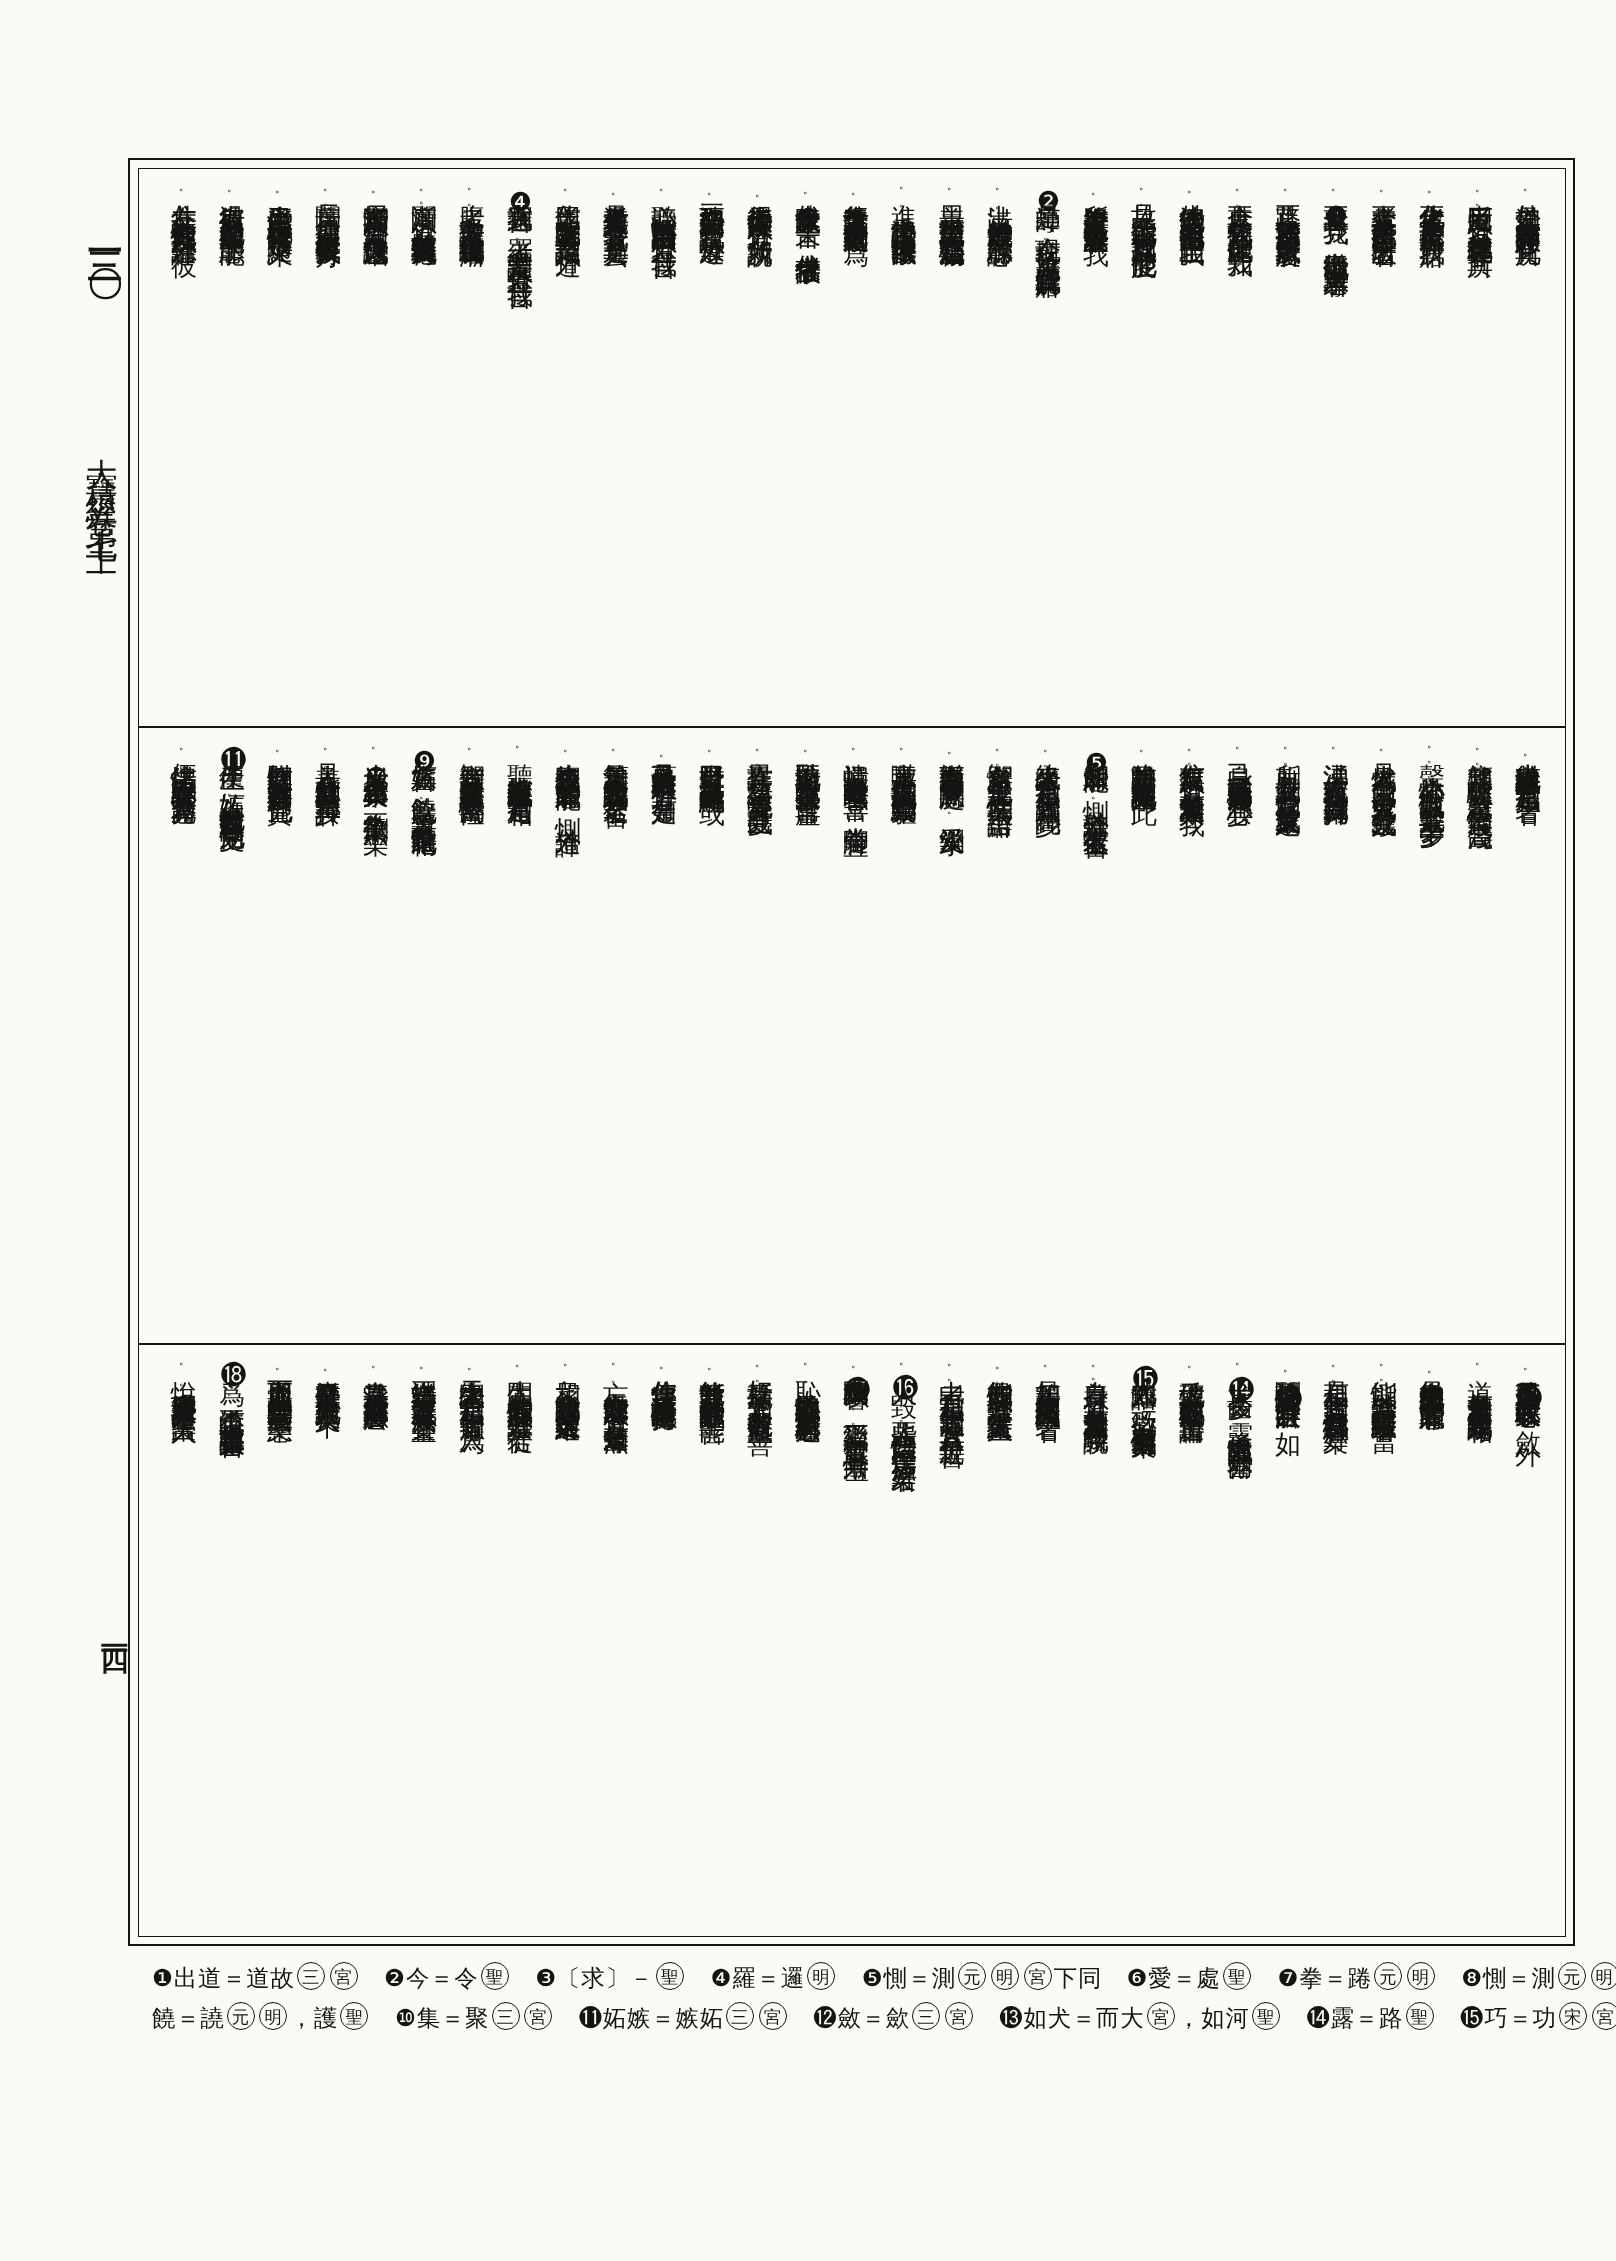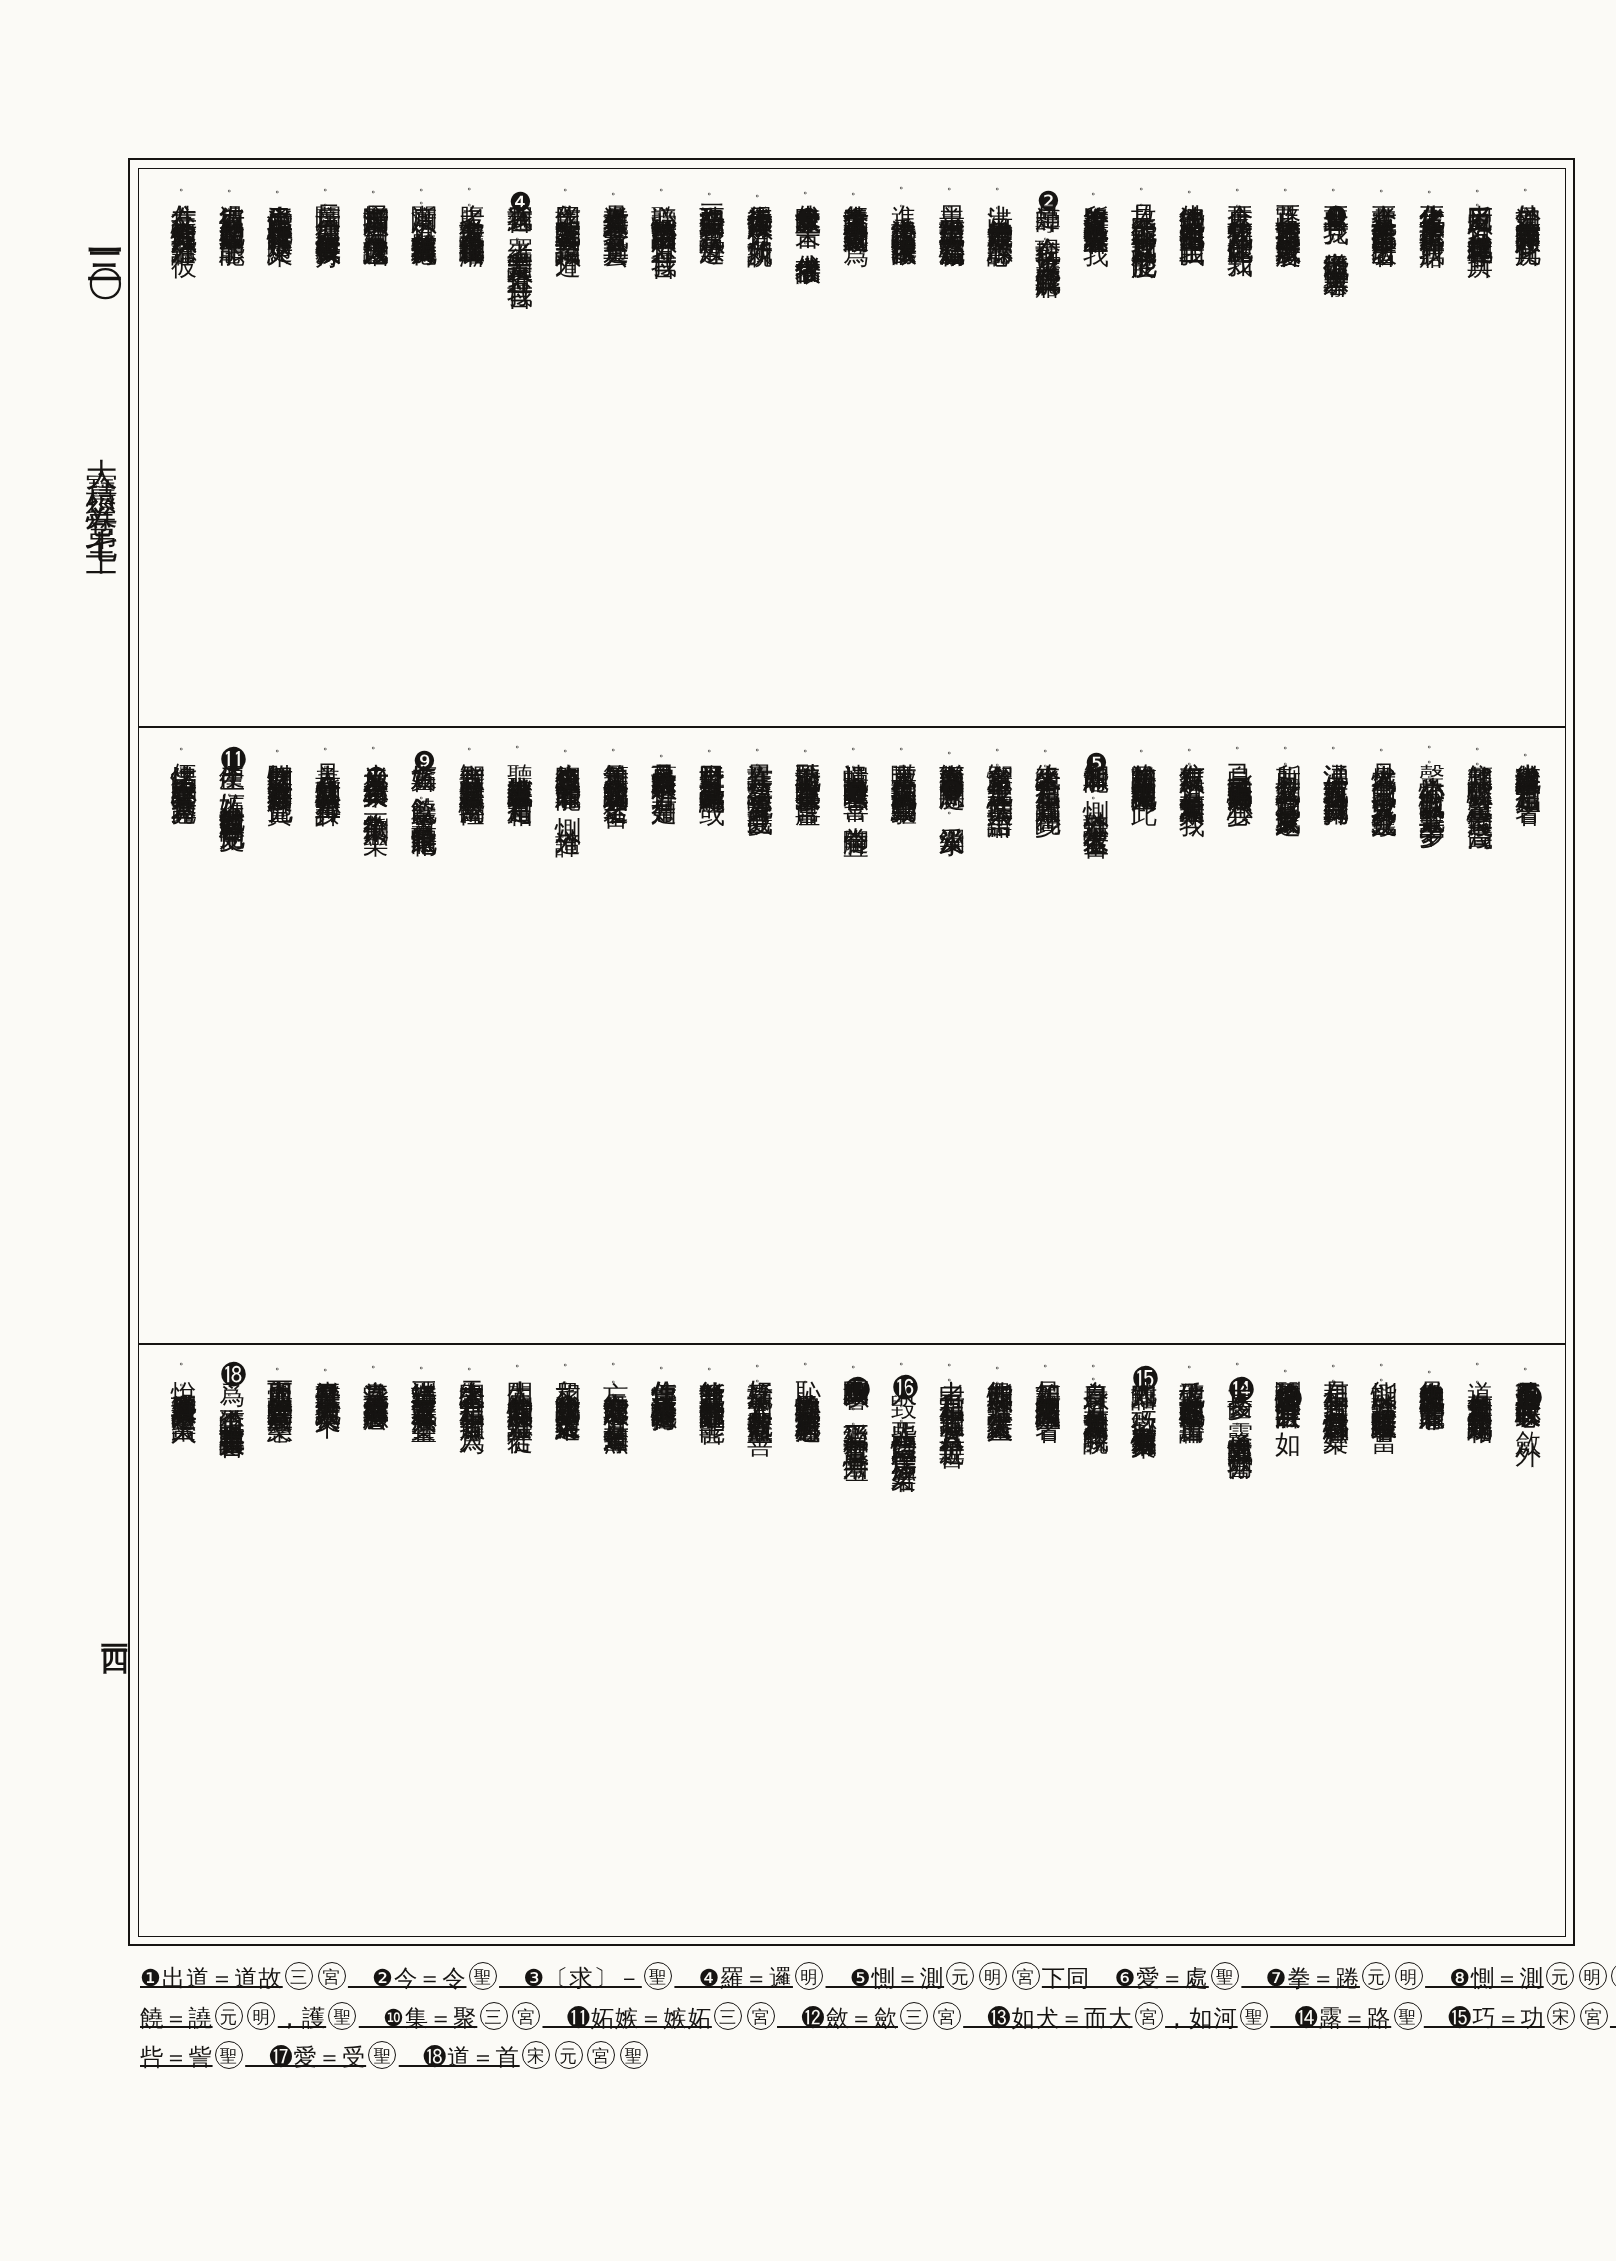--- a/index.html
+++ b/index.html
@@ -29,21 +29,21 @@
     overflow:hidden;box-sizing:border-box;
     padding:15px 12px 0 0;
   }
   .band.b1{height:559px;}
   .band.b2{height:617px;}
   .band.b3{height:592px;}
   .divider{height:0;border-top:2.3px solid #161412;}
   .col{margin:0;}
   .pu{font-size:0.45em;letter-spacing:0;}
   
-  .footnotes{position:absolute;left:140px;top:1957px;width:1435px;text-decoration:underline;}
+  .footnotes{position:absolute;left:152px;top:1957px;width:1435px;}
   .fnrow{font-size:23.4px;line-height:38px;white-space:nowrap;letter-spacing:0.8px;}
   .fn-text{vertical-align:middle;}
   .wit{
     display:inline-block;width:28px;height:28px;line-height:28px;
     border:1.5px solid #161412;border-radius:50%;
     font-size:17.3px;text-align:center;vertical-align:middle;
     margin:0 2.3px 3px 2.3px;box-sizing:border-box;
   }
 </style>
 </head>
@@ -149,15 +149,14 @@
         <div class="col">與下人而爲朋黨<span class="pu">。</span>好喜樓閣高堂寢室<span class="pu">。</span>樂慈</div>
         <div class="col">爲⓲道含笑不瞋<span class="pu">。</span>吐言柔美言語善巧令人喜</div>
         <div class="col">悅<span class="pu">。</span>喜樂瓔珞及好衣服嚴身之具<span class="pu">。</span>常樂出入</div>
       </section>
   </div>
 </div>
 
 <footer class="footnotes">
   <div class="fnrow"><span class="fn-text">❶出道＝道故</span><span class="wit">三</span><span class="wit">宮</span><span class="fn-text">　❷今＝令</span><span class="wit">聖</span><span class="fn-text">　❸〔求〕－</span><span class="wit">聖</span><span class="fn-text">　❹羅＝邏</span><span class="wit">明</span><span class="fn-text">　❺惻＝測</span><span class="wit">元</span><span class="wit">明</span><span class="wit">宮</span><span class="fn-text">下同　❻愛＝處</span><span class="wit">聖</span><span class="fn-text">　❼拳＝踡</span><span class="wit">元</span><span class="wit">明</span><span class="fn-text">　❽惻＝測</span><span class="wit">元</span><span class="wit">明</span><span class="wit">宮</span></div>
   <div class="fnrow"><span class="fn-text">饒＝譊</span><span class="wit">元</span><span class="wit">明</span><span class="fn-text">，護</span><span class="wit">聖</span><span class="fn-text">　❿集＝聚</span><span class="wit">三</span><span class="wit">宮</span><span class="fn-text">　⓫妬嫉＝嫉妬</span><span class="wit">三</span><span class="wit">宮</span><span class="fn-text">　⓬斂＝歛</span><span class="wit">三</span><span class="wit">宮</span><span class="fn-text">　⓭如犬＝而大</span><span class="wit">宮</span><span class="fn-text">，如河</span><span class="wit">聖</span><span class="fn-text">　⓮露＝路</span><span class="wit">聖</span><span class="fn-text">　⓯巧＝功</span><span class="wit">宋</span><span class="wit">宮</span><span class="fn-text">　⓰</span></div>
-  <div class="fnrow"><span class="fn-text">呰＝訾</span><span class="wit">聖</span><span class="fn-text">　⓱愛＝受</span><span class="wit">聖</span><span class="fn-text">　⓲道＝首</span><span class="wit">宋</span><span class="wit">元</span><span class="wit">宮</span><span class="wit">聖</span></div>
 </footer>
 
 
 </body></html>

